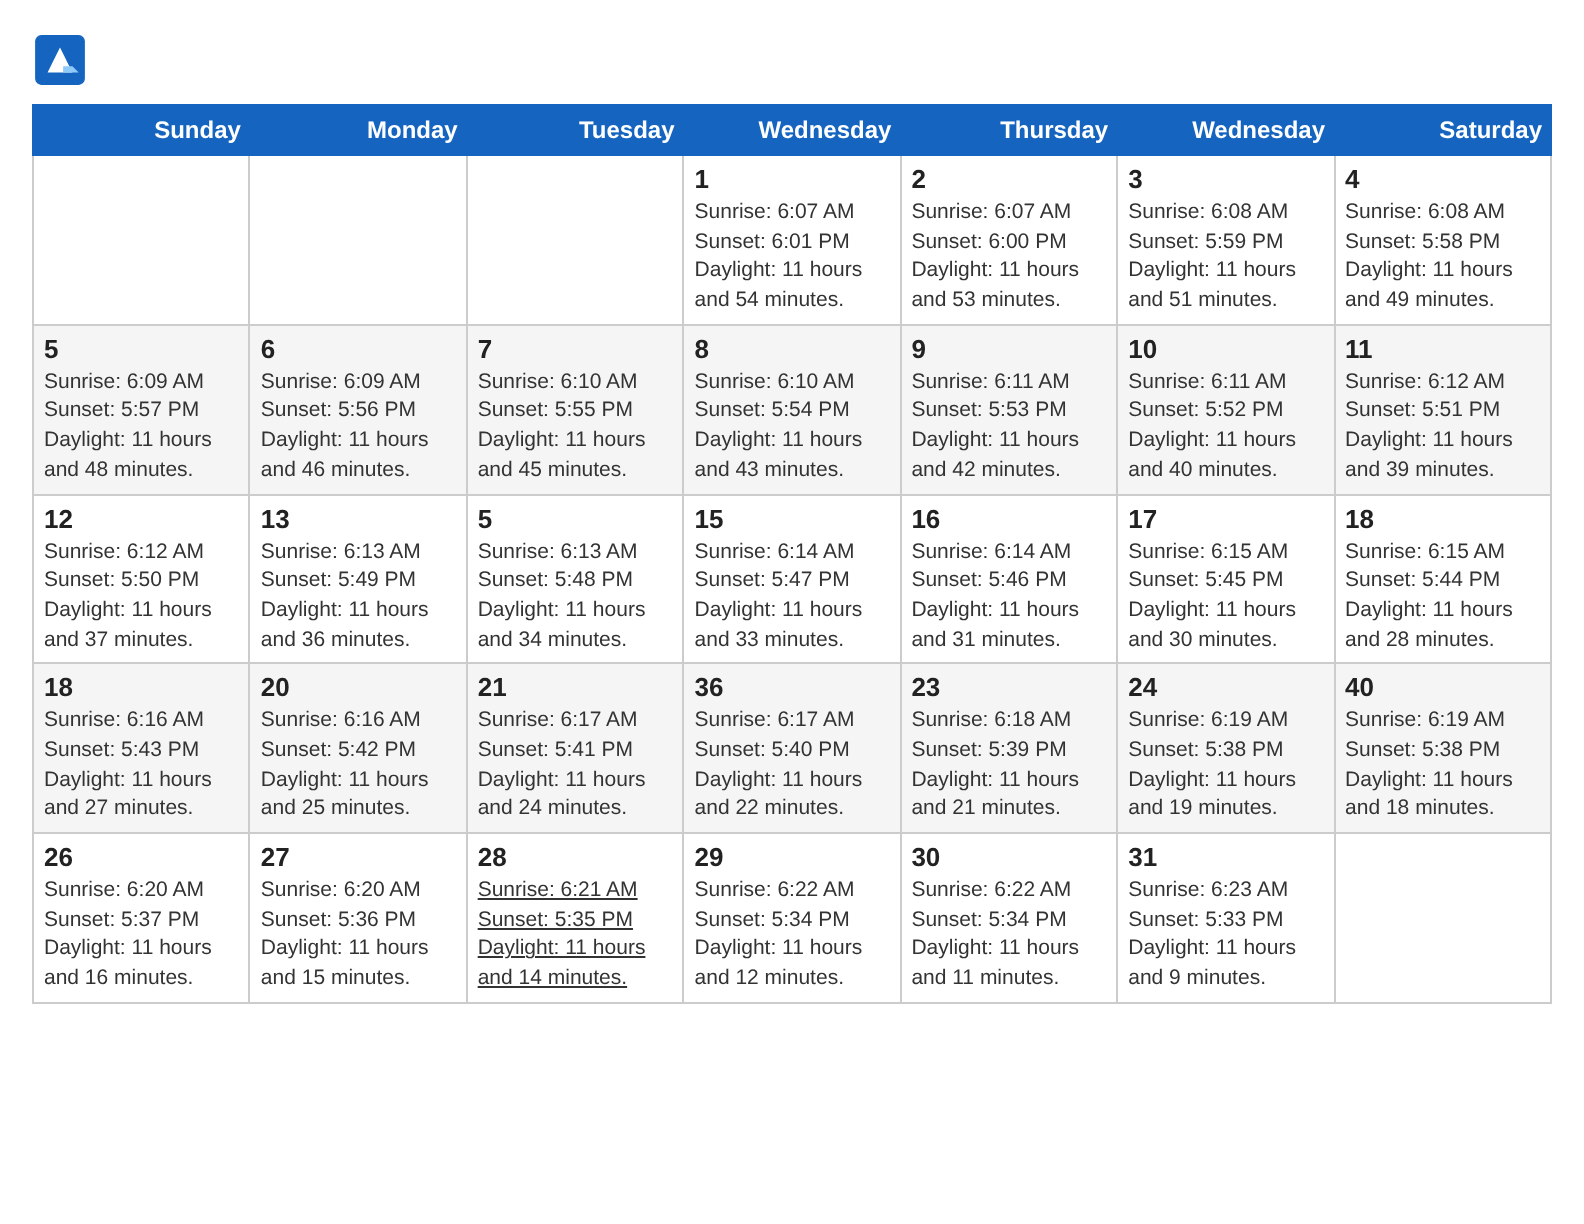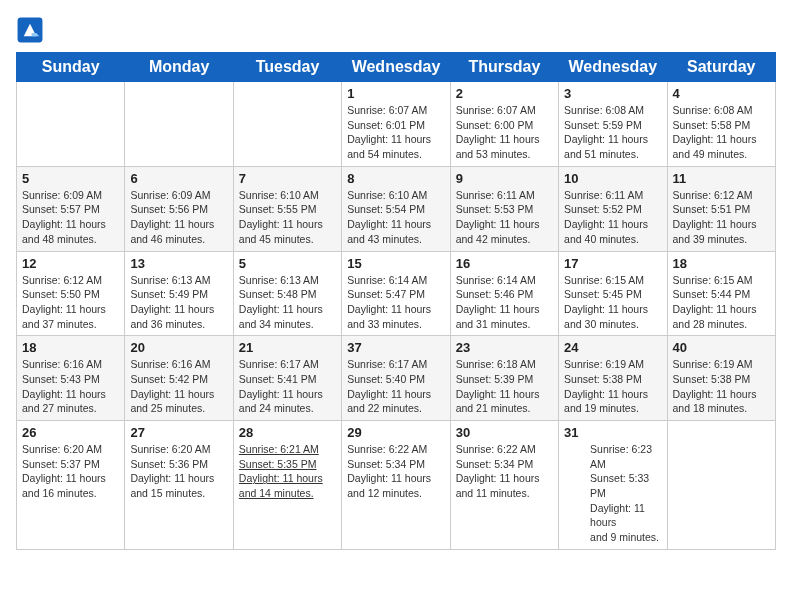--- a/index.html
+++ b/index.html
@@ -46,22 +46,22 @@
     }
     .calendar {
       width: 100%;
       border-collapse: collapse;
       font-size: 10.5px;
     }
     .calendar th {
       background: #1565c0;
       color: #fff;
       padding: 5px 4px;
-      text-align: center;
-      font-size: 16px;
+      text-align: right;
+      font-size: 12px;
       font-weight: bold;
       border: 1px solid #1565c0;
     }
     .calendar td {
       border: 1px solid #ccc;
       vertical-align: top;
       padding: 4px 5px;
       width: calc(100% / 7);
       min-height: 80px;
       background: #fff;
@@ -269,21 +269,21 @@
 and 25 minutes.</div>
         </td>
         <td>
           <span class="day-number">21</span>
           <div class="day-info" style="white-space: pre-line;">Sunrise: 6:17 AM
 Sunset: 5:41 PM
 Daylight: 11 hours
 and 24 minutes.</div>
         </td>
         <td>
-          <span class="day-number">37</span>
+          <span class="day-number">36</span>
           <div class="day-info" style="white-space: pre-line;">Sunrise: 6:17 AM
 Sunset: 5:40 PM
 Daylight: 11 hours
 and 22 minutes.</div>
         </td>
         <td>
           <span class="day-number">23</span>
           <div class="day-info" style="white-space: pre-line;">Sunrise: 6:18 AM
 Sunset: 5:39 PM
 Daylight: 11 hours
@@ -335,21 +335,21 @@
         </td>
         <td>
           <span class="day-number">30</span>
           <div class="day-info" style="white-space: pre-line;">Sunrise: 6:22 AM
 Sunset: 5:34 PM
 Daylight: 11 hours
 and 11 minutes.</div>
         </td>
         <td>
           <span class="day-number">31</span>
-          <div class="day-info" style="white-space: pre-line; margin-left: 26px;">Sunrise: 6:23 AM
+          <div class="day-info" style="white-space: pre-line;">Sunrise: 6:23 AM
 Sunset: 5:33 PM
 Daylight: 11 hours
 and 9 minutes.</div>
         </td>
         <td class="empty-cell"></td>
       </tr>
     </tbody>
 </table>
 
 </body></html>

